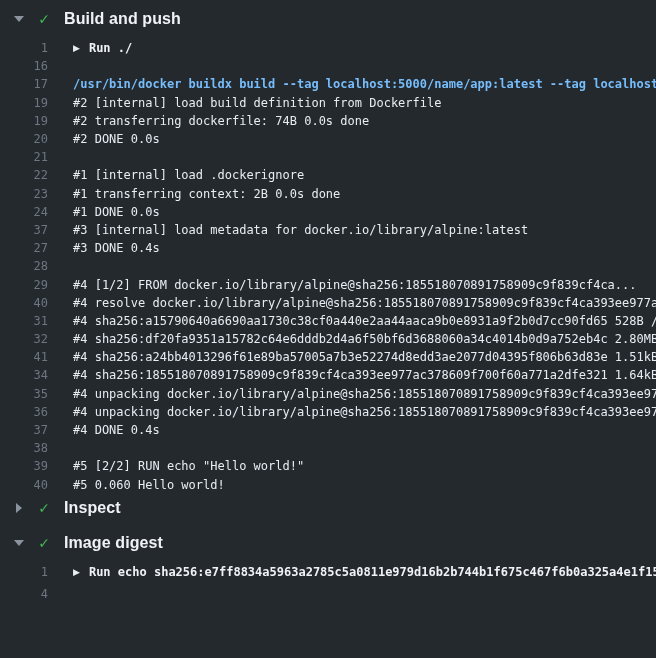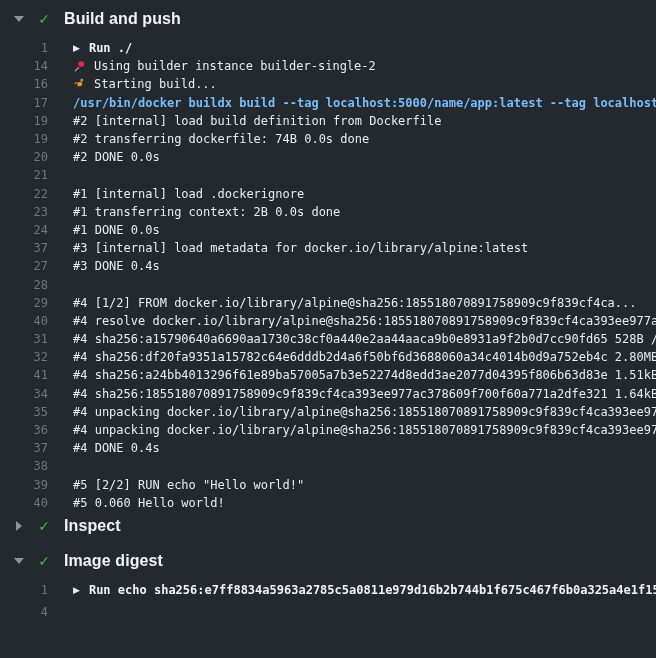--- a/index.html
+++ b/index.html
@@ -110,32 +110,21 @@
   <div class="section sec-build">
     <div class="section-header">
       <span class="chev">
           <span class="tri-down"></span>
         </span>
       <span class="check">✓</span>
       <span class="title">Build and push</span>
     </div>
     <div class="lines">
         <div class="log-line"><span class="num">1</span><span class="content group"><span class="play">▶</span><span>Run ./</span></span></div>
-        <div class="log-line"><span class="num">14</span><span class="content"><span class="emoji"><svg width="13" height="13" viewBox="0 0 16 16">
-                <path d="M6.6 9.4 L2.5 13.8" stroke="#99aab5" stroke-width="1.5" fill="none"></path>
-                <circle cx="10.2" cy="5" r="3.6" fill="#dd2e44"></circle>
-                <path d="M6.2 7.6 l2.4 2.4 -1.6 1 -2-1.8 z" fill="#dd2e44"></path>
-              </svg></span><span>Using builder instance builder-single-2</span></span></div>
-        <div class="log-line"><span class="num">16</span><span class="content"><span class="emoji"><svg width="13" height="13" viewBox="0 0 16 16">
-                <circle cx="10.8" cy="2.6" r="1.9" fill="#bf8b60"></circle>
-                <path d="M5.2 5.8 l4.4 -1.6 2 2.6 -1.4 3.4 -4.6 0 z" fill="#f4900c"></path>
-                <path d="M5.6 10 L3 13.4" stroke="#292f33" stroke-width="1.8" fill="none"></path>
-                <path d="M9.4 10 l2.2 3.2" stroke="#292f33" stroke-width="1.8" fill="none"></path>
-                <path d="M4.8 5.6 L1.8 7.2" stroke="#bf8b60" stroke-width="1.4" fill="none"></path>
-              </svg></span><span>Starting build...</span></span></div>
+        <div class="log-line"><span class="num">16</span></div>
         <div class="log-line"><span class="num">17</span><span class="content command"><span>/usr/bin/docker buildx build --tag localhost:5000/name/app:latest --tag localhost:50</span></span></div>
         <div class="log-line"><span class="num">19</span><span class="content"><span>#2 [internal] load build definition from Dockerfile</span></span></div>
         <div class="log-line"><span class="num">19</span><span class="content"><span>#2 transferring dockerfile: 74B 0.0s done</span></span></div>
         <div class="log-line"><span class="num">20</span><span class="content"><span>#2 DONE 0.0s</span></span></div>
         <div class="log-line"><span class="num">21</span><span class="content"><span></span></span></div>
         <div class="log-line"><span class="num">22</span><span class="content"><span>#1 [internal] load .dockerignore</span></span></div>
         <div class="log-line"><span class="num">23</span><span class="content"><span>#1 transferring context: 2B 0.0s done</span></span></div>
         <div class="log-line"><span class="num">24</span><span class="content"><span>#1 DONE 0.0s</span></span></div>
         <div class="log-line"><span class="num">37</span><span class="content"><span>#3 [internal] load metadata for docker.io/library/alpine:latest</span></span></div>
         <div class="log-line"><span class="num">27</span><span class="content"><span>#3 DONE 0.4s</span></span></div>

